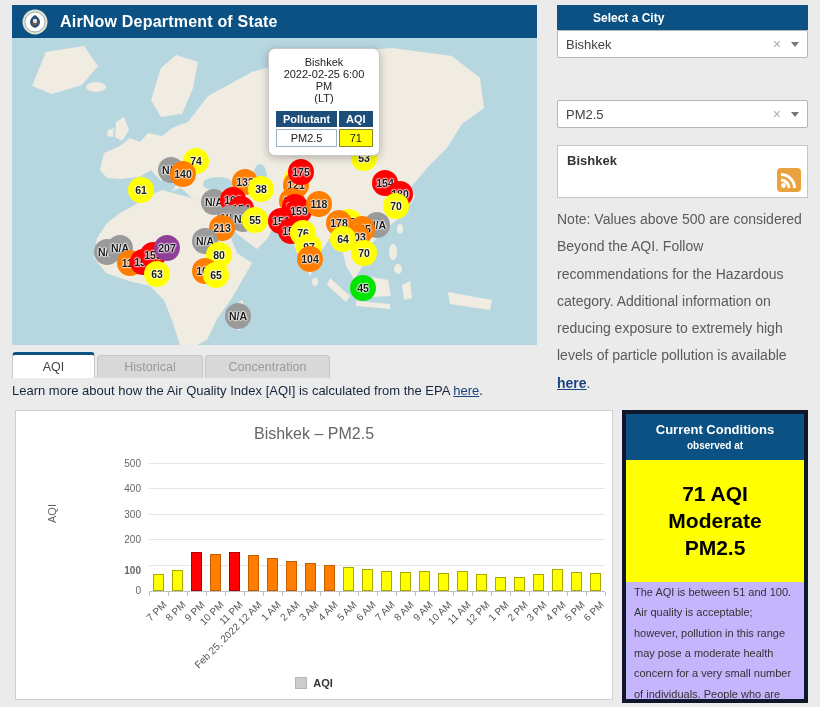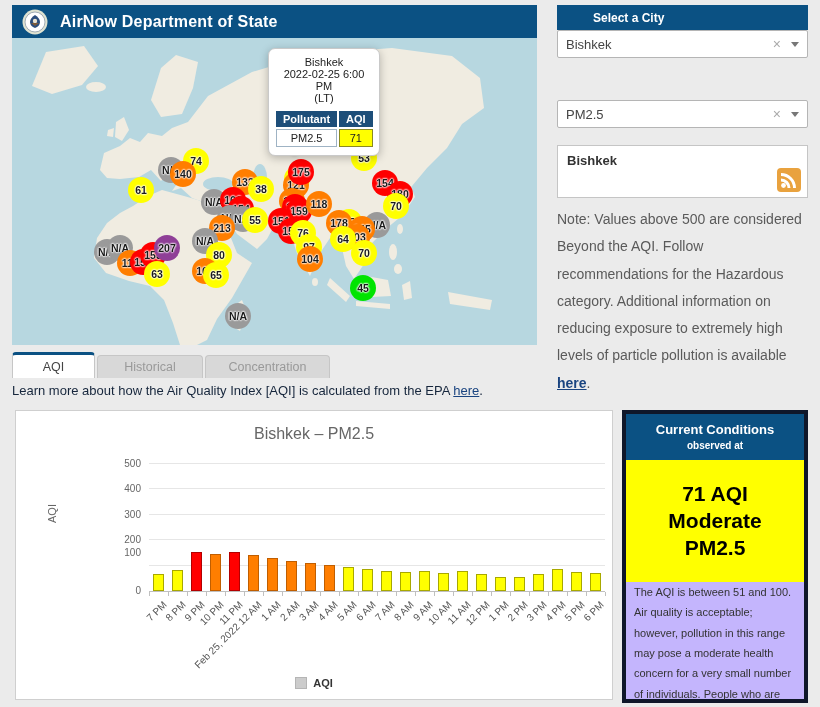--- a/index.html
+++ b/index.html
@@ -248,21 +248,21 @@
 
 <div class="abs learn">
   <span>Learn more about how the Air Quality Index [AQI] is calculated from the EPA </span><a>here</a><span>.</span>
 </div>
 
 <div class="abs chart-panel">
   <div class="chart-title">Bishkek – PM2.5</div>
   <div class="yaxis-title">AQI</div>
   <div id="ylabels">
       <div class="ytick-label" style="left: 95px; top: 174px;">0</div>
-      <div class="ytick-label" style="left: 95px; top: 136px;">100</div>
+      <div class="ytick-label" style="left: 95px; top: 154px; font-weight: bold;">100</div>
       <div class="ytick-label" style="left: 95px; top: 123.2px;">200</div>
       <div class="ytick-label" style="left: 95px; top: 97.8px;">300</div>
       <div class="ytick-label" style="left: 95px; top: 72.4px;">400</div>
       <div class="ytick-label" style="left: 95px; top: 47px;">500</div>
     </div>
   <div class="plot" id="plot">
       <div class="gridline" style="bottom: 25.4px;"></div>
       <div class="gridline" style="bottom: 50.8px;"></div>
       <div class="gridline" style="bottom: 76.2px;"></div>
       <div class="gridline" style="bottom: 101.6px;"></div>

